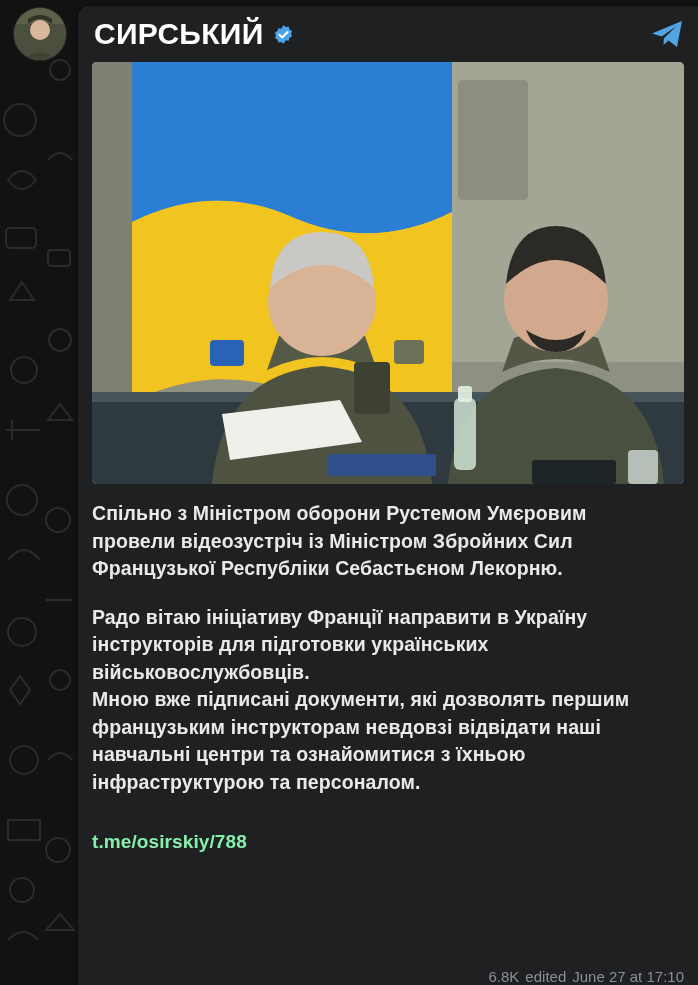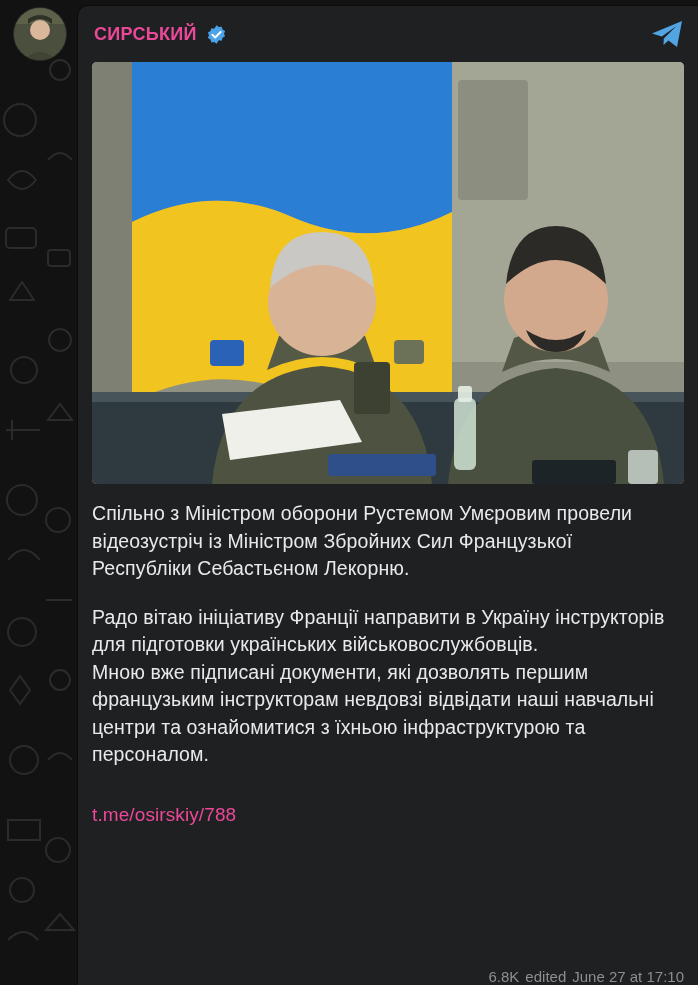--- a/index.html
+++ b/index.html
@@ -37,22 +37,22 @@
     overflow: hidden;
     box-shadow: 0 0 0 1px rgba(0,0,0,0.35);
   }
   .card-header {
     height: 56px;
     display: flex;
     align-items: center;
     padding: 0 14px 0 16px;
   }
   .channel-name {
-    color: #ec4899;
-    font-size: 18px;
+    color: #ffffff;
+    font-size: 30px;
     font-weight: bold;
     letter-spacing: 0.3px;
   }
   .verified {
     width: 21px; height: 21px;
     margin-left: 9px;
     flex: 0 0 auto;
   }
   .spacer { flex: 1 1 auto; }
   .tg-logo { width: 34px; height: 34px; opacity: .95; }
@@ -82,25 +82,26 @@
   }
   .photo svg { display:block; width:100%; height:100%; }
 
   
   .body {
     padding: 16px 28px 0 14px;
     color: #e9e9ea;
     font-size: 19.5px;
     line-height: 27.5px;
     letter-spacing: 0.1px;
+    font-weight: bold;
   }
   .para { margin-bottom: 21px; }
   .para:last-child { margin-bottom: 0; }
   .link {
-    color: #ec4899;
+    color: #86efac;
     font-size: 19px;
     margin-top: 32px;
   }
   .footer-row {
     position: absolute;
     left: 14px;
     right: 14px;
     bottom: 0;
     display: flex;
     align-items: flex-end;

